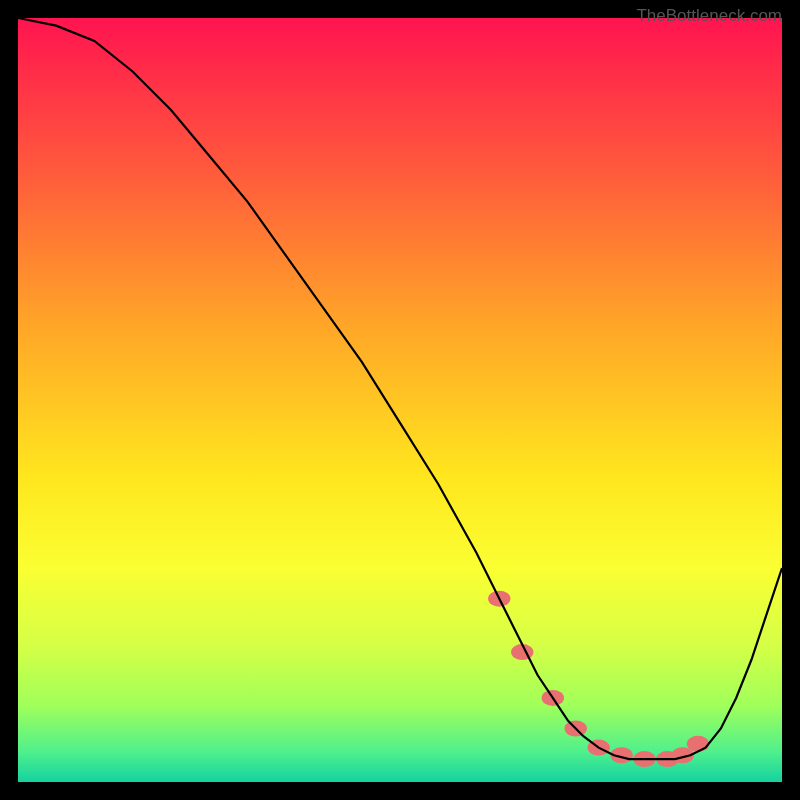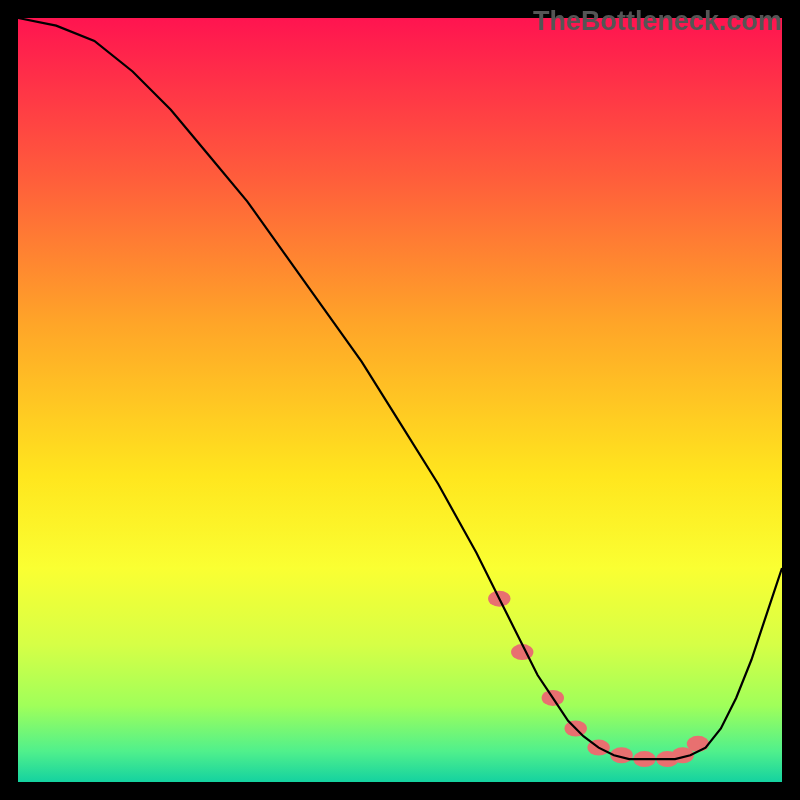--- a/index.html
+++ b/index.html
@@ -8,22 +8,22 @@
     height: 800px;
     background: #000;
     position: relative;
     font-family: Arial, sans-serif;
   }
   .watermark {
     position: absolute;
     top: 6px;
     right: 18px;
     color: #555;
-    font-size: 27px;
-    font-weight: 700;
+    font-size: 17px;
+    font-weight: 400;
     z-index: 10;
   }
   .plot-area {
     position: absolute;
     left: 18px;
     top: 18px;
     width: 764px;
     height: 764px;
     overflow: hidden;
   }

